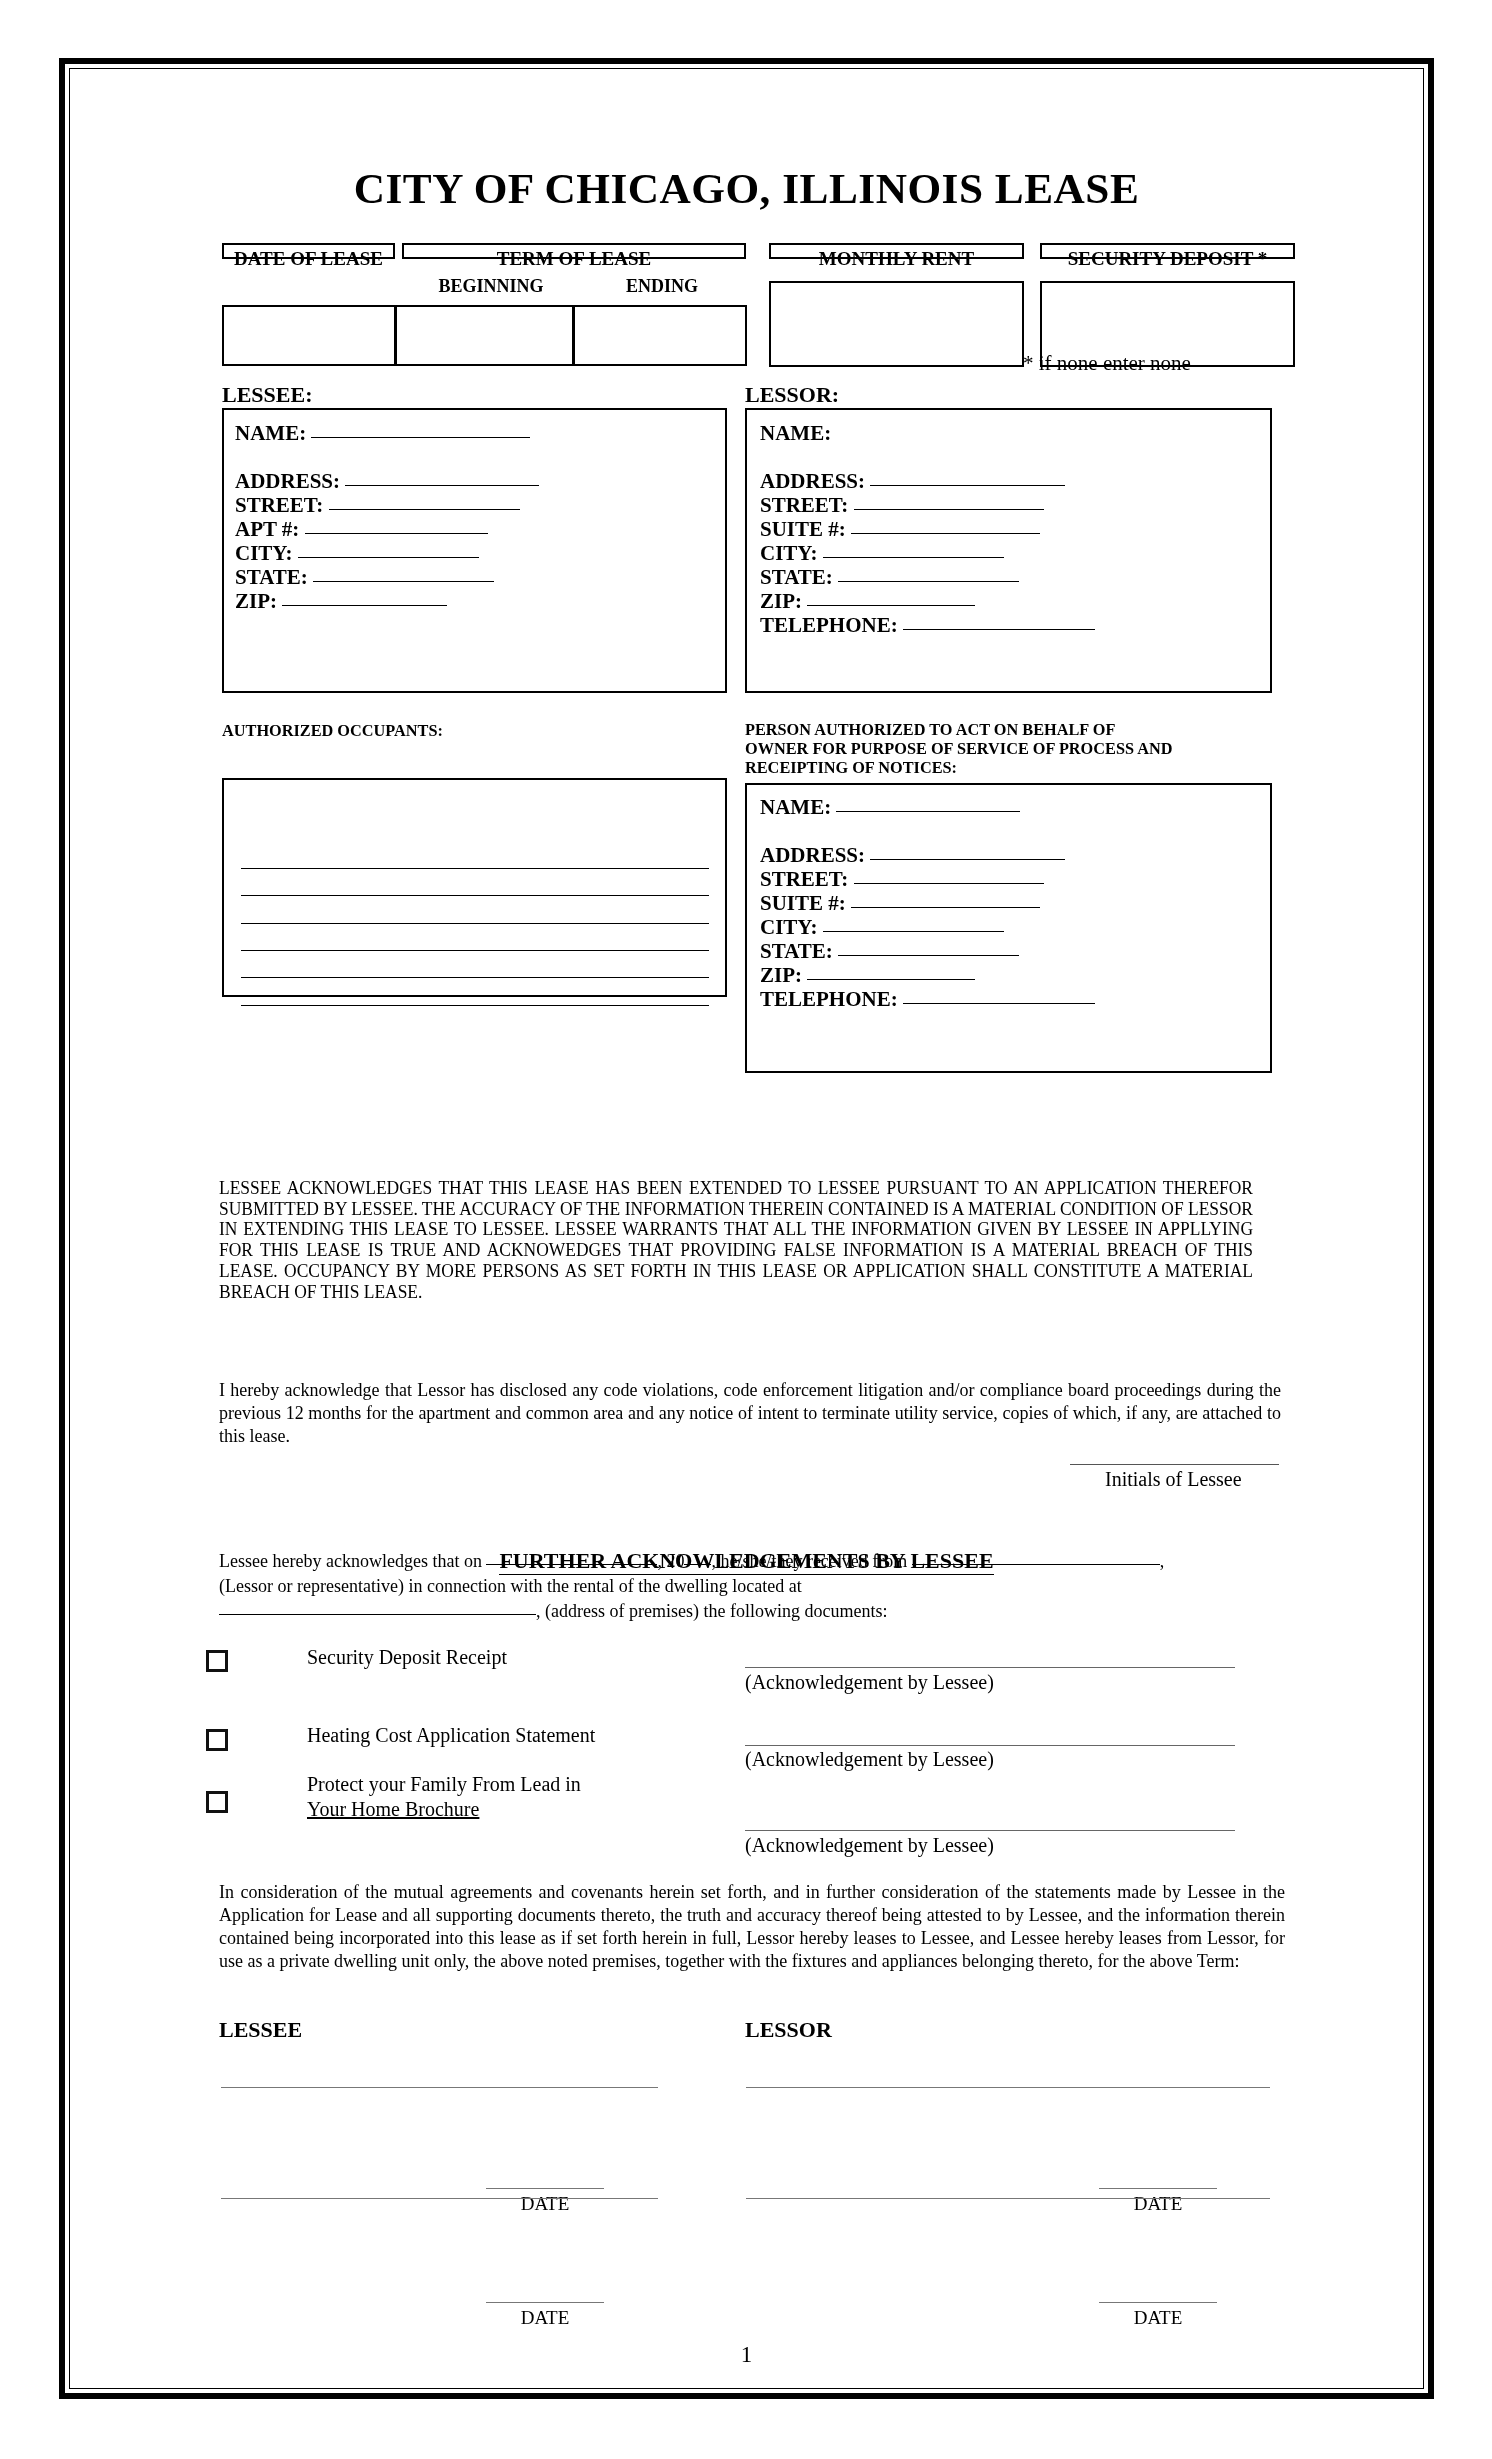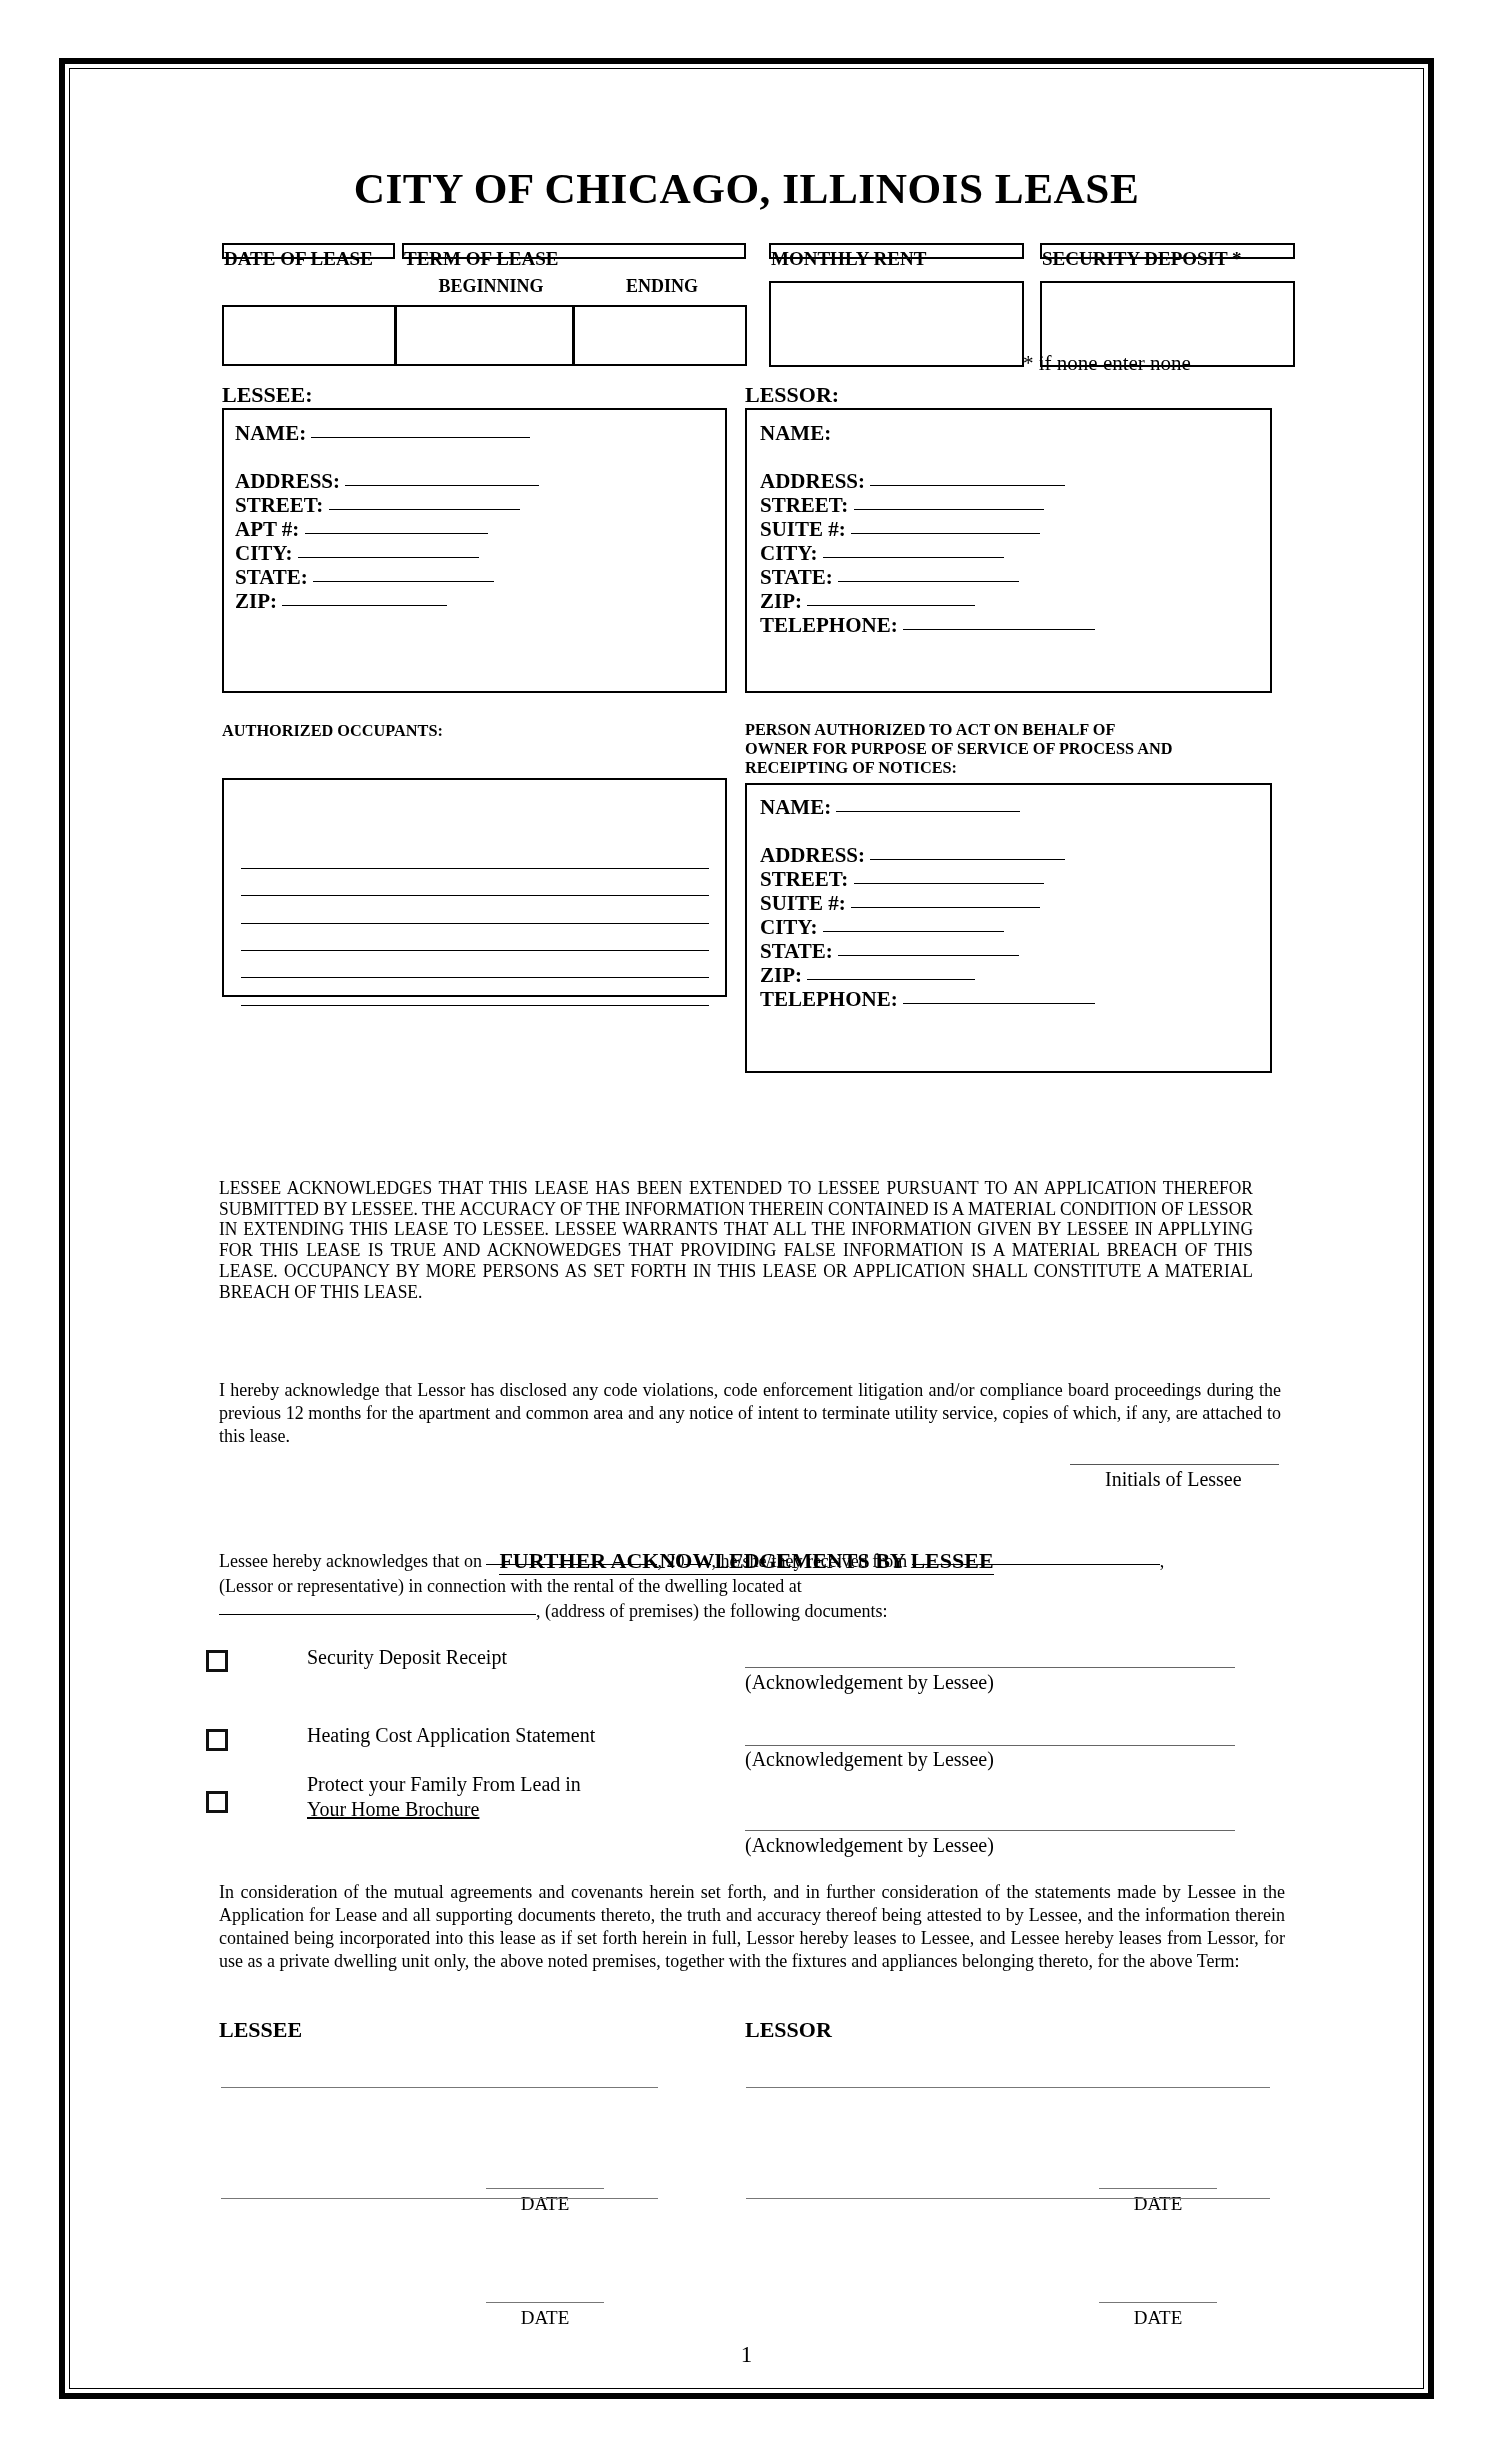--- a/index.html
+++ b/index.html
@@ -57,21 +57,21 @@
     font-size: 42px;
     letter-spacing: 0.5px;
     transform: scaleX(1.03);
   }
 
   
   .hdr-label-box {
     position: absolute;
     border: 2.9px solid #000;
     box-sizing: border-box;
-    text-align: left;
+    text-align: center;
     font-weight: bold;
     font-size: 19px;
     line-height: 27px;
     height: 16px;
     font-family: "Liberation Serif", serif;
   }
   .hdr-input-box {
     position: absolute;
     border: 2.4px solid #000;
     box-sizing: border-box;

